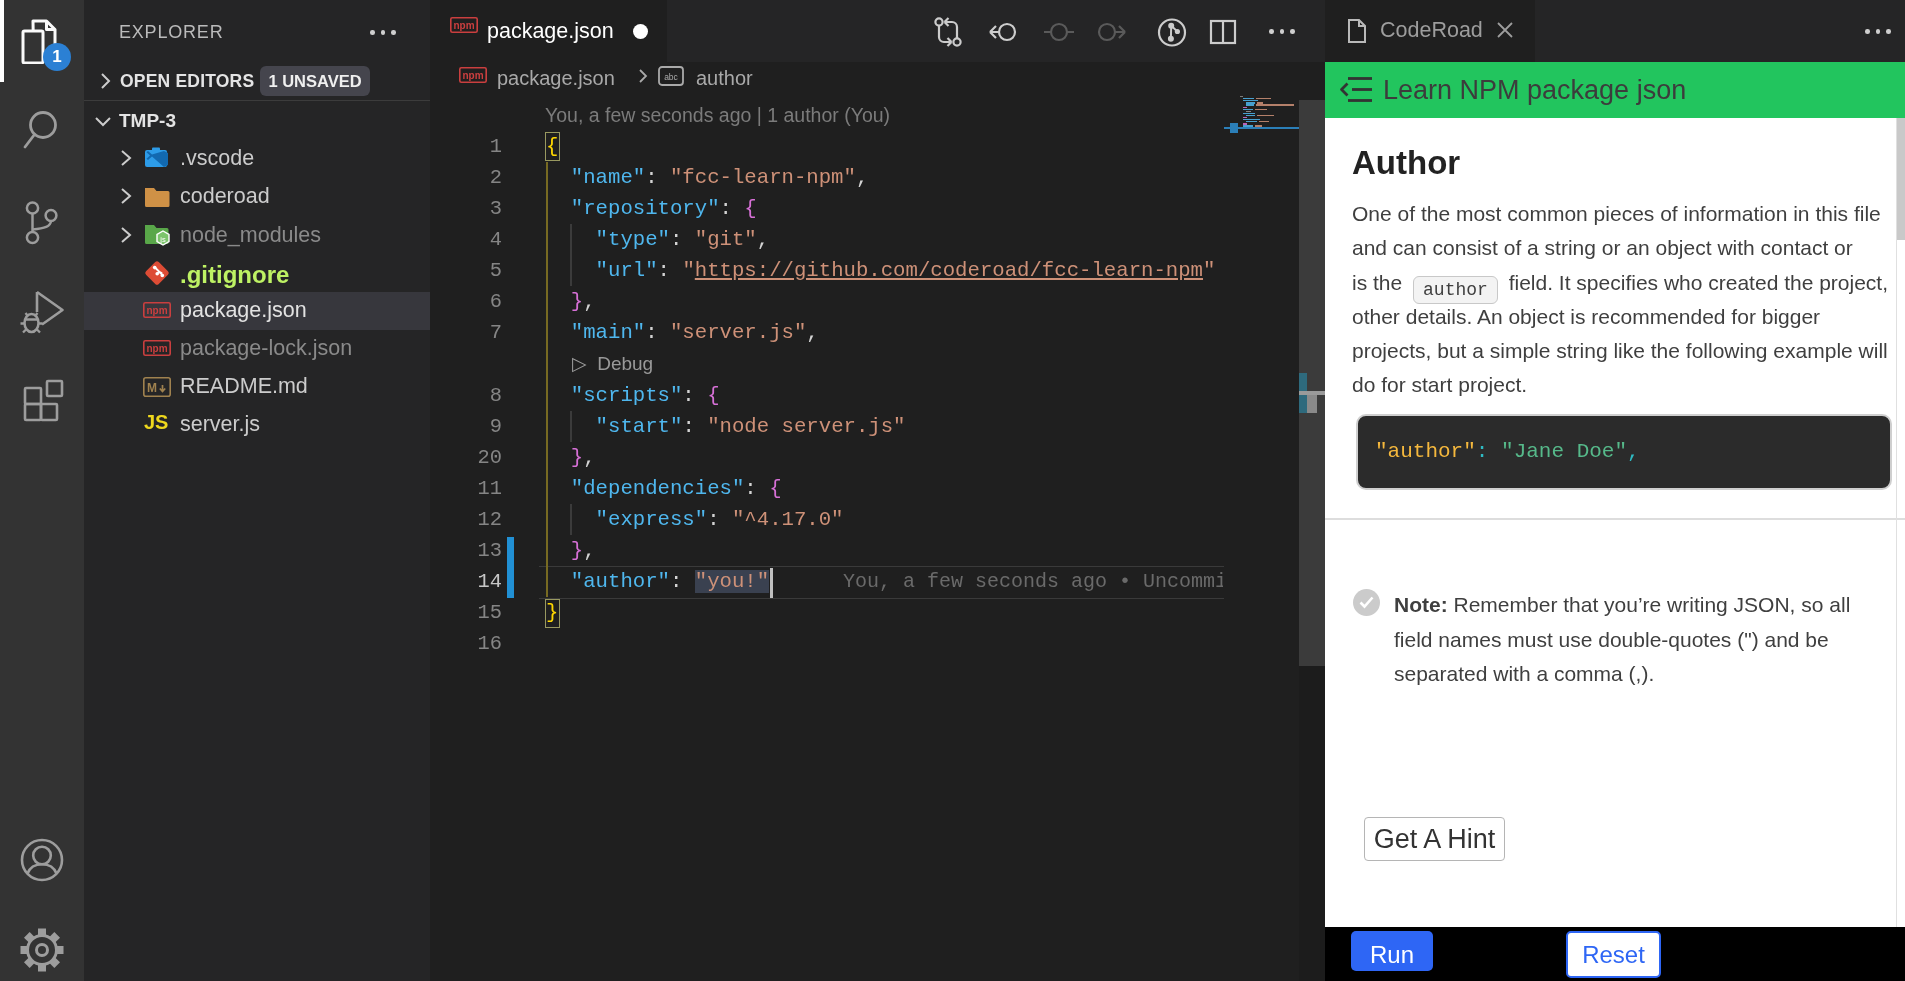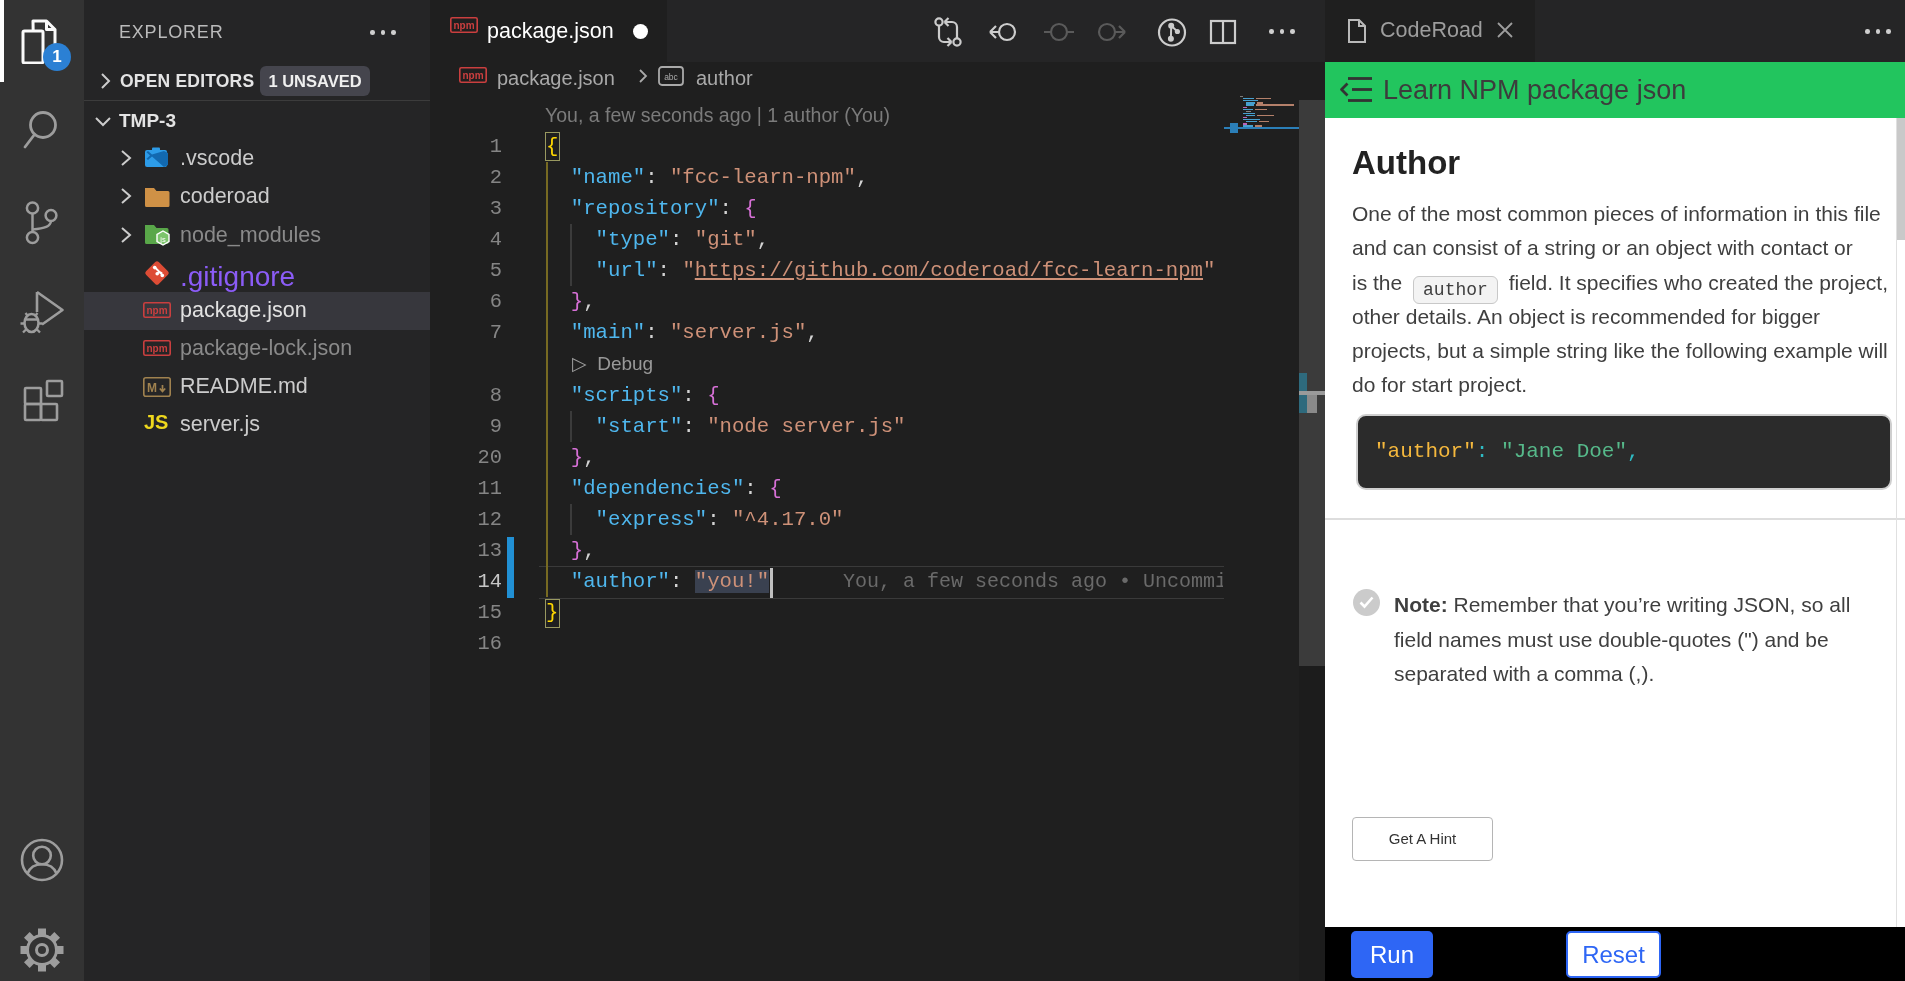--- a/index.html
+++ b/index.html
@@ -174,21 +174,21 @@
     <svg class="abs" style="left:58px;top:258px" width="30" height="30" viewBox="0 0 30 30">
       <rect x="6" y="6" width="18" height="18" rx="2.5" transform="rotate(45 15 15)" fill="#dd4c35"></rect>
       <g stroke="#ffffff" stroke-width="1.8" fill="none">
         <path d="M12 8.5 L21.5 18"></path>
         <path d="M15 15.5 c2 -1.5 4 -1 5 0"></path>
       </g>
       <circle cx="12.7" cy="9.6" r="1.8" fill="#ffffff"></circle>
       <circle cx="15.2" cy="15.8" r="1.8" fill="#ffffff"></circle>
       <circle cx="20.3" cy="17.5" r="1.8" fill="#ffffff"></circle>
     </svg>
-    <div class="sbrow" style="top:261px;left:96px;font-size:28px;color:#8b5cf6;">.gitignore</div>
+    <div class="sbrow" style="top:261px;left:96px;font-size:24px;color:#bef264;font-weight:bold;">.gitignore</div>
 
     <div class="abs" style="left:0;top:292px;width:346px;height:38px;background:#37373d;"></div>
     <svg class="abs" style="left:59px;top:302px" width="28" height="18" viewBox="0 0 28 18">
       <rect x="0.8" y="0.8" width="26.4" height="14.4" rx="1.5" fill="none" stroke="#ca3f3f" stroke-width="1.6"></rect>
       <text x="14" y="12.2" font-size="10" font-weight="bold" fill="#ca3f3f" text-anchor="middle" font-family="Liberation Sans">npm</text>
     </svg>
     <div class="sbrow" style="top:298px;left:96px;font-size:21.5px;color:#e2e2e2;">package.json</div>
 
     <svg class="abs" style="left:59px;top:340px" width="28" height="18" viewBox="0 0 28 18">
       <rect x="0.8" y="0.8" width="26.4" height="14.4" rx="1.5" fill="none" stroke="#ca3f3f" stroke-width="1.6"></rect>
@@ -402,23 +402,23 @@
     <div class="abs" style="left:28px;top:589px;width:27px;height:27px;border-radius:50%;background:#cbcbcb;"></div>
     <svg class="abs" style="left:34px;top:596px" width="15" height="13" viewBox="0 0 15 13">
         <path d="M1.5 6.5 L5.5 10.5 L13.5 1.5" stroke="#ffffff" stroke-width="2.6" fill="none"></path>
       </svg>
     <div class="abs" id="task" style="left:69px;top:588px;font-size:21px;line-height:34.6px;color:#3f3f3f;white-space:nowrap;">
       <div><b>Note:</b> Remember that you’re writing JSON, so all</div>
       <div>field names must use double-quotes (") and be</div>
       <div>separated with a comma (,).</div>
     </div>
 
-    <div class="abs" style="left:27px;top:817px;width:141px;height:44px;border:1.5px solid #b5b5b5;border-radius:4px;font-size:15px;color:#333333;text-align:center;line-height:42px;">Get A Hint</div>
+    <div class="abs" style="left:39px;top:817px;width:141px;height:44px;border:1.5px solid #b5b5b5;border-radius:4px;font-size:27px;color:#333333;text-align:center;line-height:42px;">Get A Hint</div>
 
     <div class="abs" style="left:0;top:927px;width:580px;height:54px;background:#000000;">
-      <div class="abs" style="left:26px;top:4px;width:82px;height:47px;background:#2e66f5;border-radius:5px;color:#ffffff;font-size:24px;text-align:center;line-height:47px;">Run</div>
+      <div class="abs" style="left:26px;top:4px;width:82px;height:40px;background:#2e66f5;border-radius:5px;color:#ffffff;font-size:24px;text-align:center;line-height:47px;">Run</div>
       <div class="abs" style="left:241px;top:4px;width:95px;height:47px;background:#ffffff;border:2px solid #2e66f5;border-radius:5px;color:#2e66f5;font-size:24px;text-align:center;line-height:44px;">Reset</div>
     </div>
 
     <div class="abs" style="left:570.5px;top:118px;width:1px;height:809px;background:#e0e0e0;"></div>
     <div class="abs" style="left:572px;top:118px;width:8px;height:122px;background:#c9c9c9;"></div>
   </div>
 </div>
 
 </body></html>

